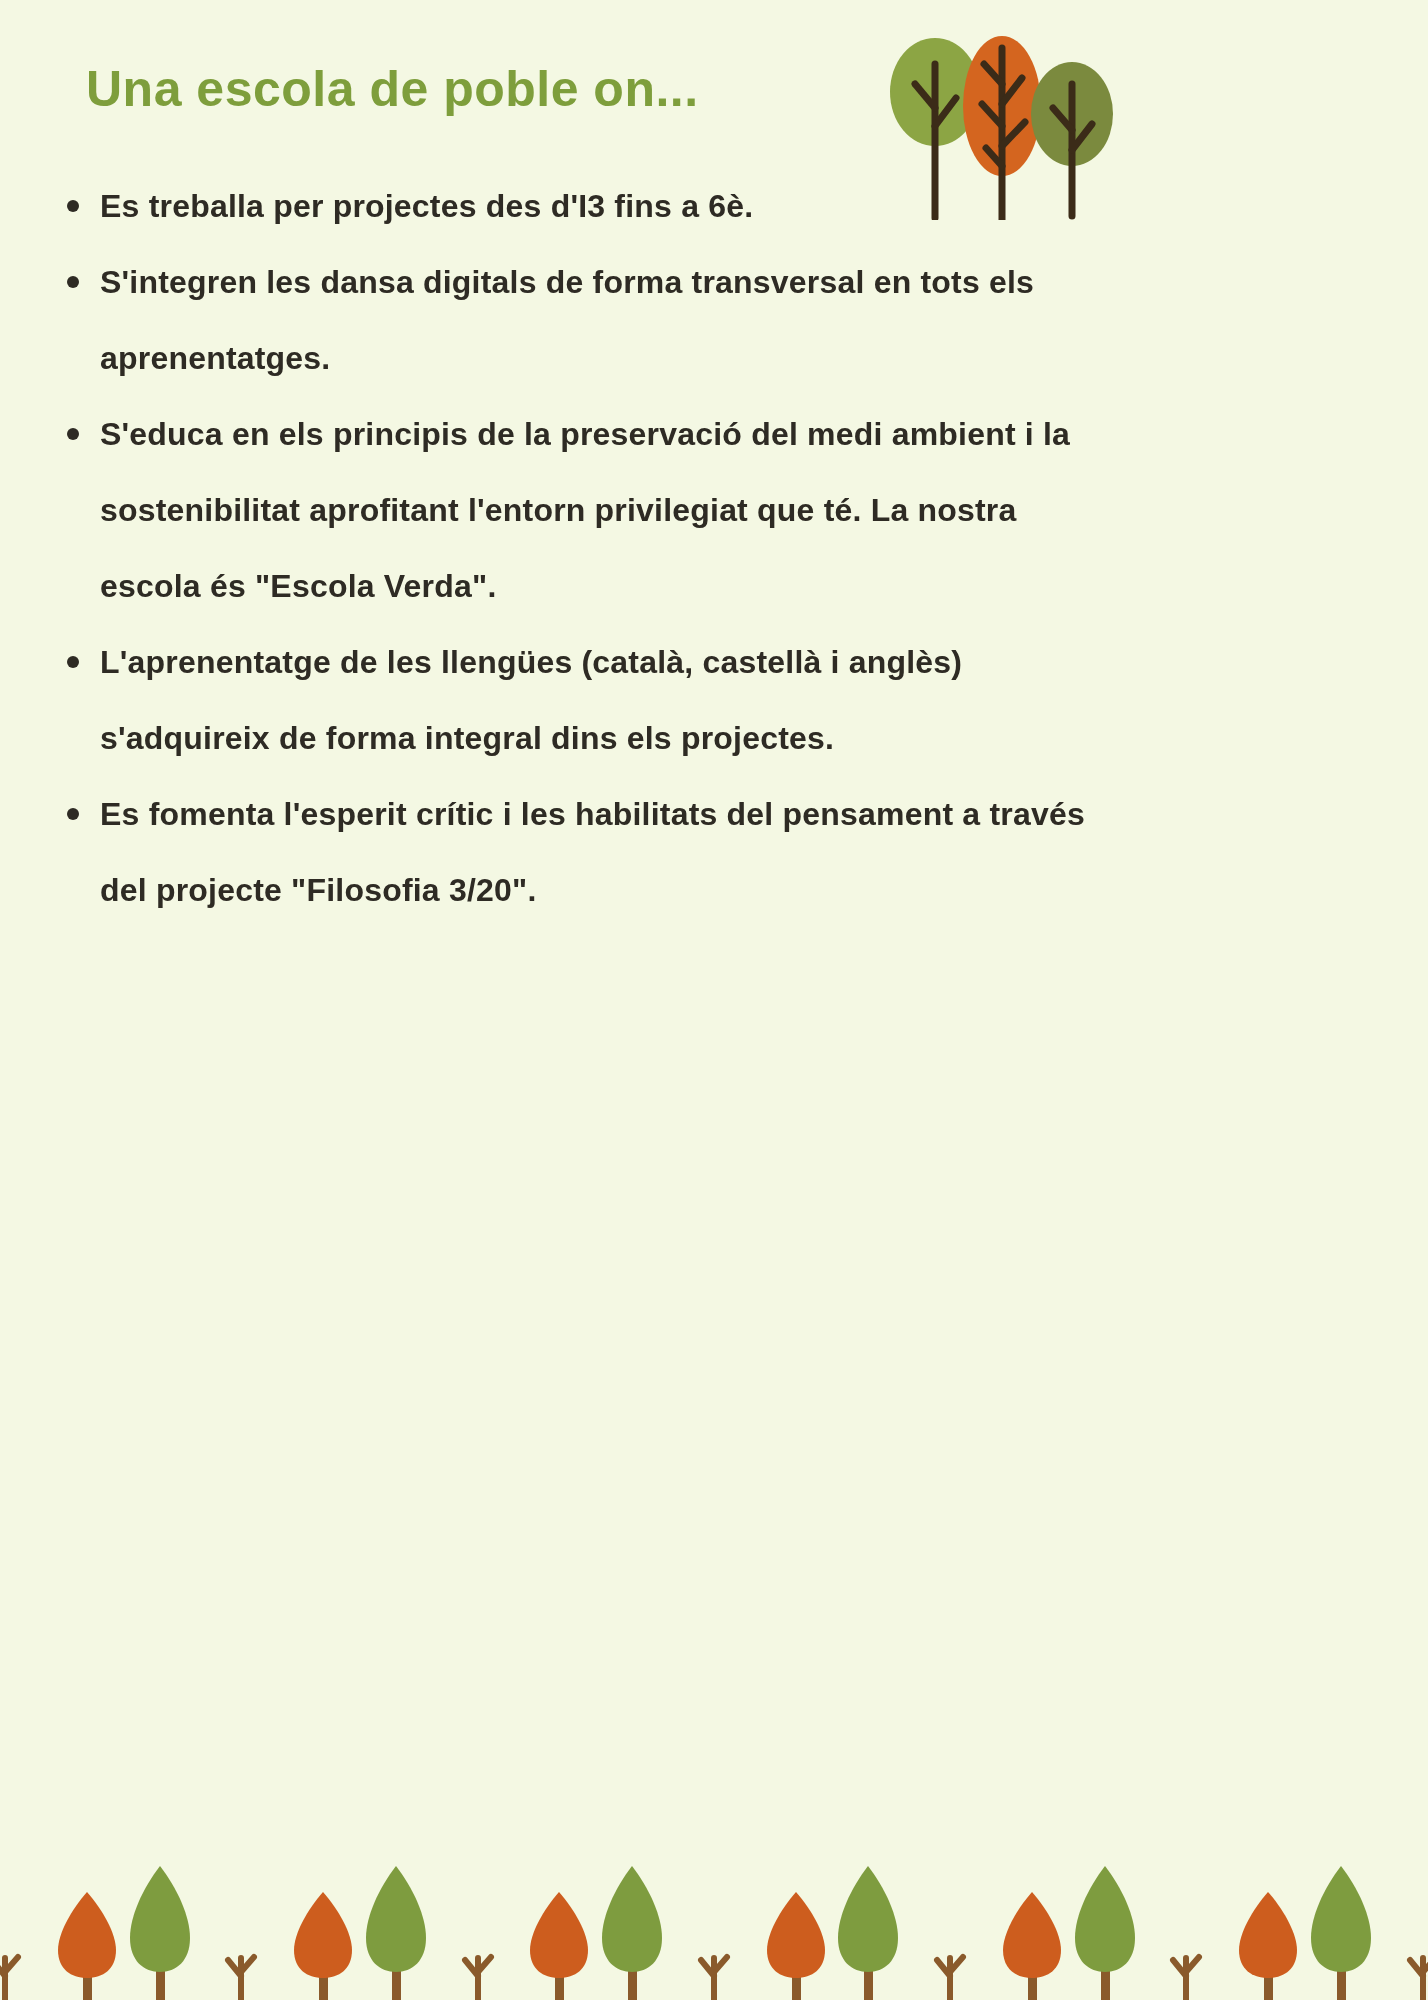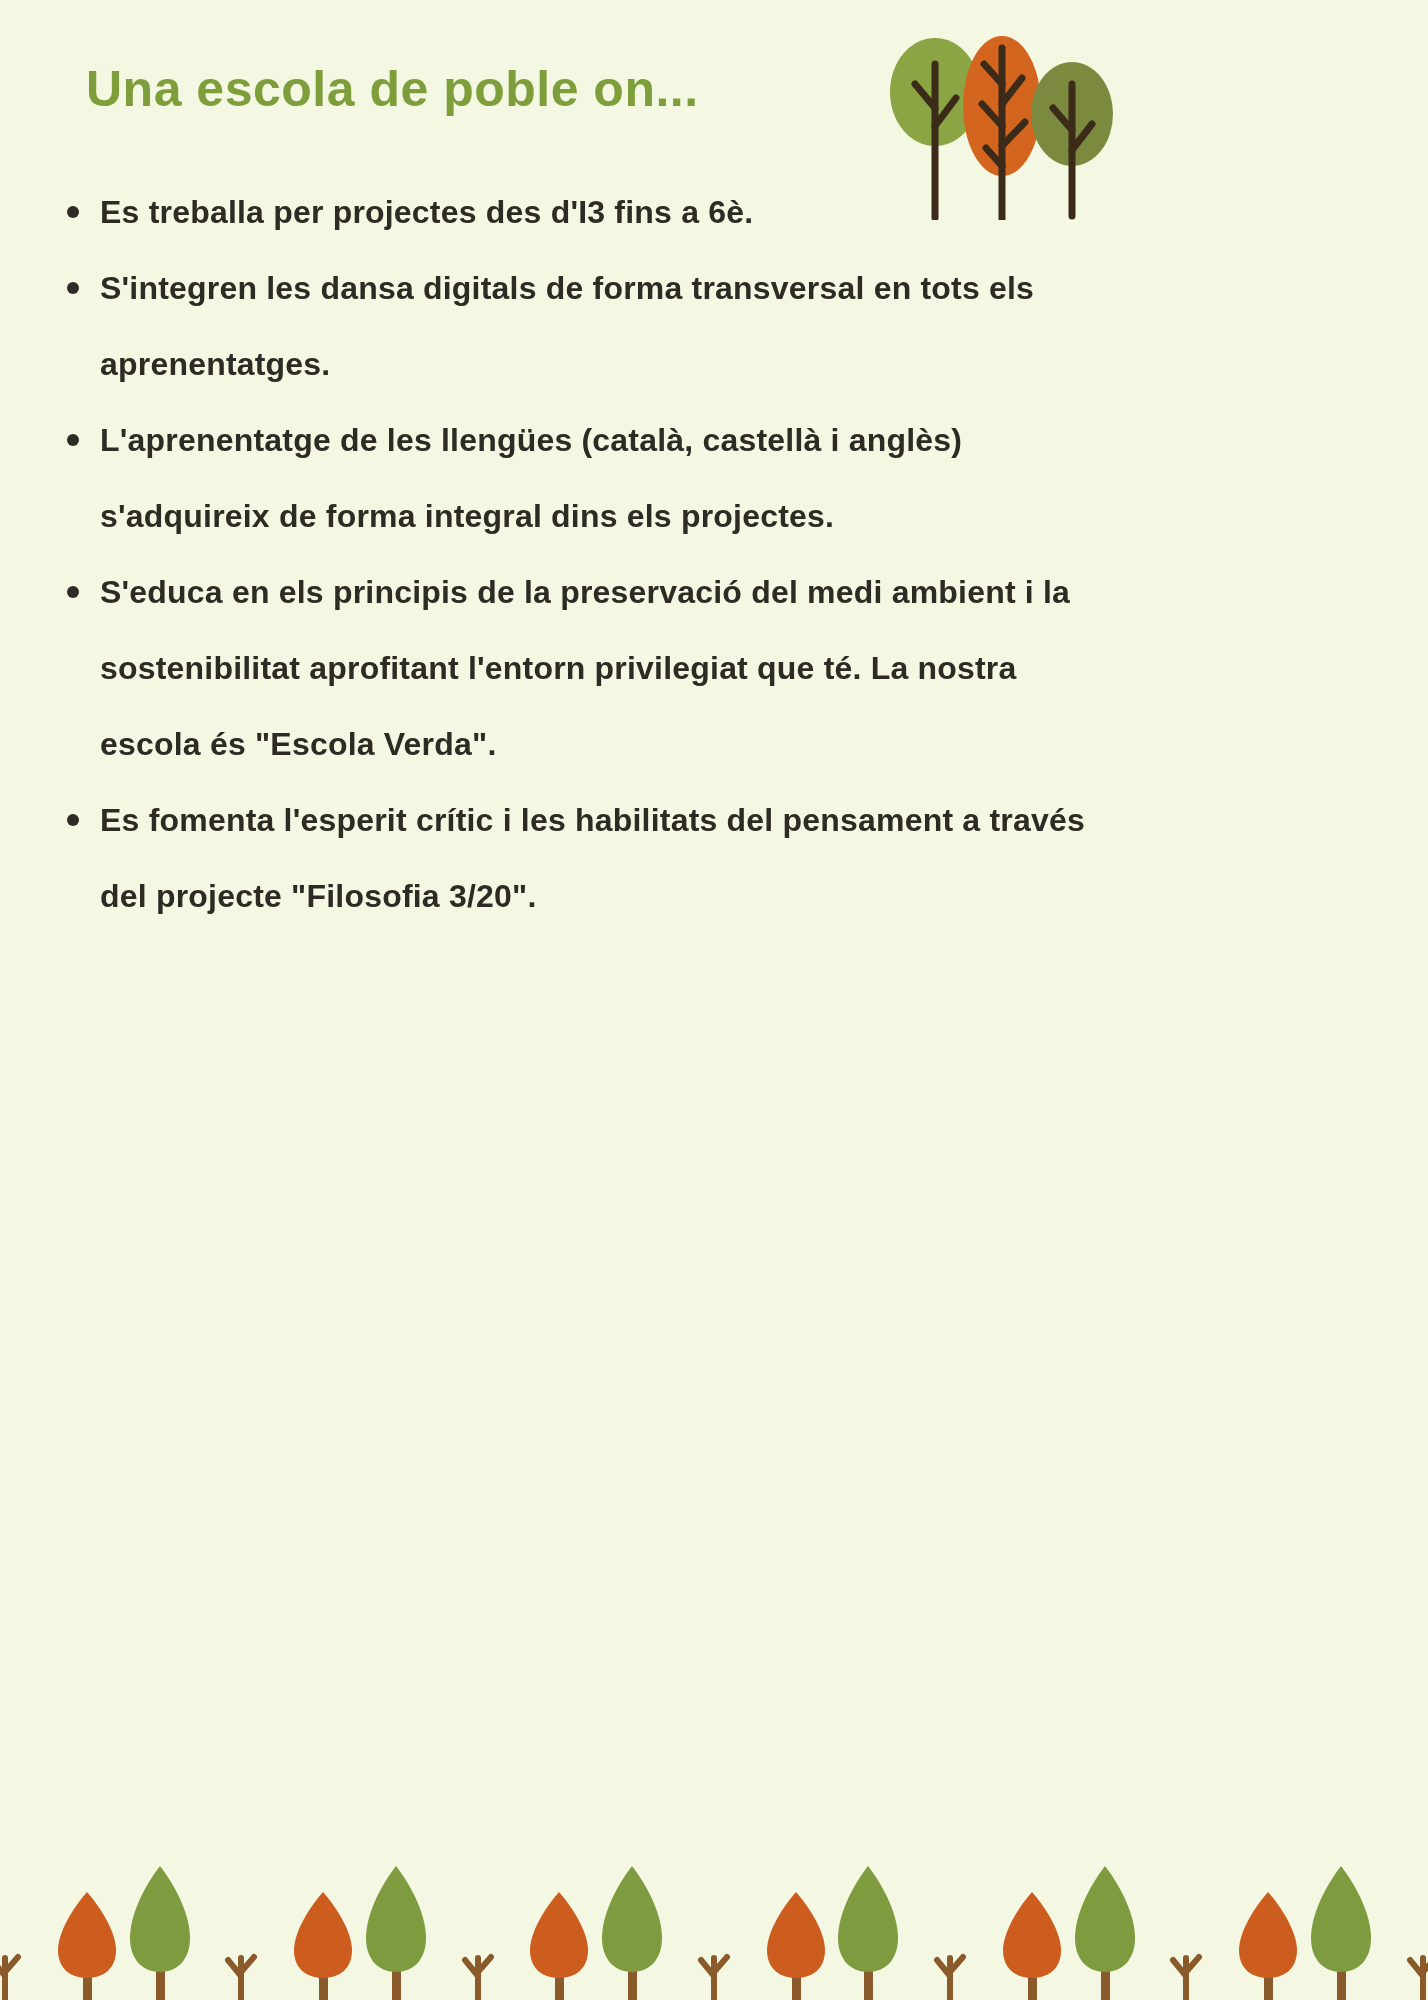--- a/index.html
+++ b/index.html
@@ -41,21 +41,21 @@
   .branches path {
     stroke: var(--trunk-dark, #3b2b18);
     stroke-width: 7;
     fill: none;
     stroke-linecap: round;
   }
 
   .bullet-list {
     position: absolute;
     left: 62px;
-    top: 174px;
+    top: 168px;
     width: 1045px;
     margin: 0;
     padding: 0;
     list-style: none;
     font-size: 32px;
     font-weight: bold;
     line-height: 76px;
     color: var(--text, #2e2b24);
     letter-spacing: 0.2px;
   }
@@ -135,22 +135,22 @@
           <path d="M184 102 L165 80"></path>
           <path d="M184 122 L204 96"></path>
         </g>
       </g>
     </svg>
   </figure>
 
   <ul class="bullet-list">
       <li>Es treballa per projectes des d'I3 fins a 6è.</li>
       <li>S'integren les dansa digitals de forma transversal en tots els aprenentatges.</li>
+      <li>S'educa en els principis de la preservació del medi ambient i la sostenibilitat aprofitant l'entorn privilegiat que té. La nostra escola és "Escola Verda".</li>
       <li>L'aprenentatge de les llengües (català, castellà i anglès) s'adquireix de forma integral dins els projectes.</li>
-      <li>S'educa en els principis de la preservació del medi ambient i la sostenibilitat aprofitant l'entorn privilegiat que té. La nostra escola és "Escola Verda".</li>
       <li>Es fomenta l'esperit crític i les habilitats del pensament a través del projecte "Filosofia 3/20".</li>
     </ul>
 
   <div class="footer">
       <span class="footer-item sapling"><svg width="38" height="58" viewBox="0 0 38 58">
           <path class="sapling-stroke" d="M19 58 L19 16 M19 34 L6 18 M19 30 L32 15"></path>
         </svg></span>
       <span class="footer-item orange-tree"><svg width="72" height="110" viewBox="0 0 72 110">
           <rect class="trunk" x="32" y="64" width="9" height="46"></rect>
           <path class="fill-orange" d="M36 2 C20 20 7 44 7 60 C7 79 20 88 36 88 C52 88 65 79 65 60 C65 44 52 20 36 2 Z"></path>

